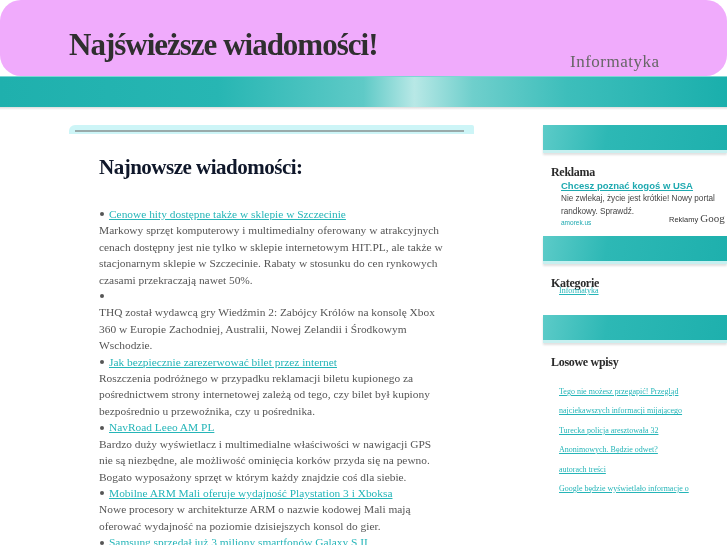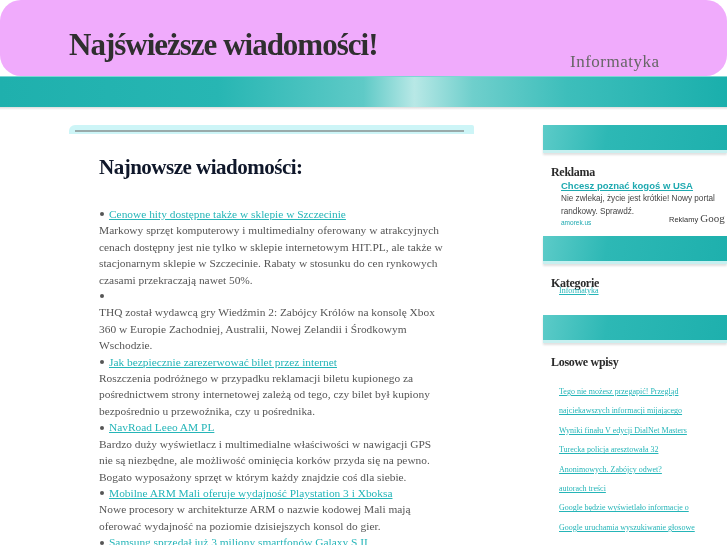--- a/index.html
+++ b/index.html
@@ -111,20 +111,18 @@
     <span>Kategorie</span>
   </div>
   <a class="cat-link">Informatyka</a>
 
   <div class="side-header side-h3">
     <span>Losowe wpisy</span>
   </div>
   <ul class="random-list">
     <li><a>Tego nie możesz przegapić! Przegląd</a></li>
     <li><a>najciekawszych informacji mijającego</a></li>
-    <li><a>Wyniki finału V edycji DialNet Masters</a></li>
     <li><a>Turecka policja aresztowała 32</a></li>
-    <li><a>Anonimowych. Zabójcy odwet?</a></li>
+    <li><a>Anonimowych. Będzie odwet?</a></li>
     <li><a>autorach treści</a></li>
     <li><a>Google będzie wyświetlało informacje o</a></li>
-    <li><a>Google uruchamia wyszukiwanie głosowe</a></li>
   </ul>
 </div>
 
 </body></html>

